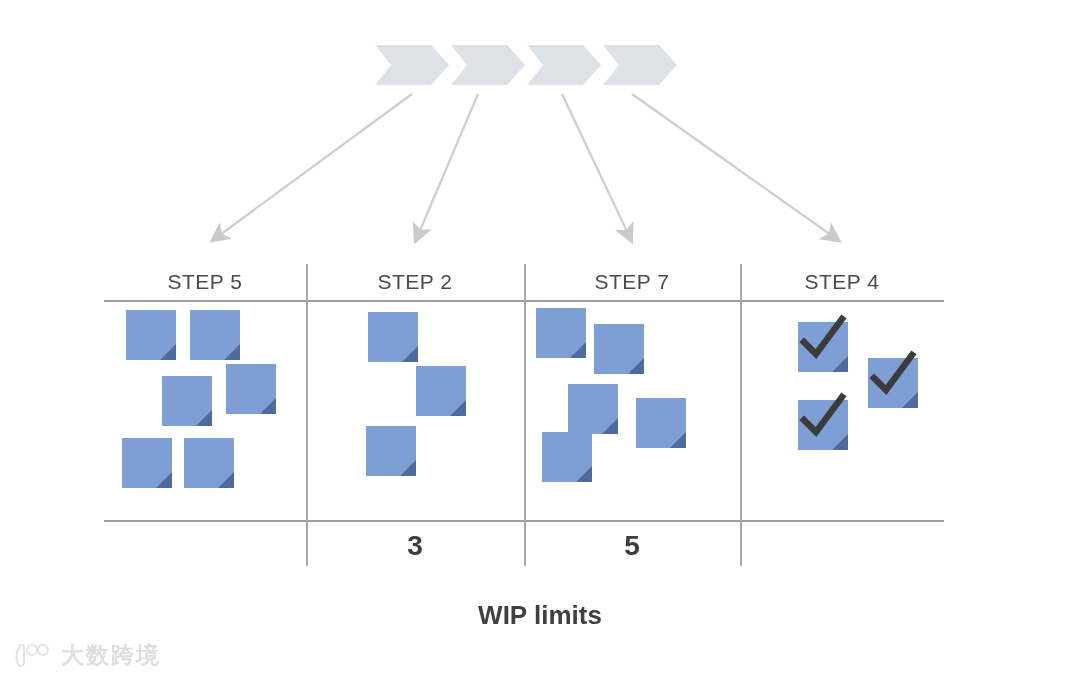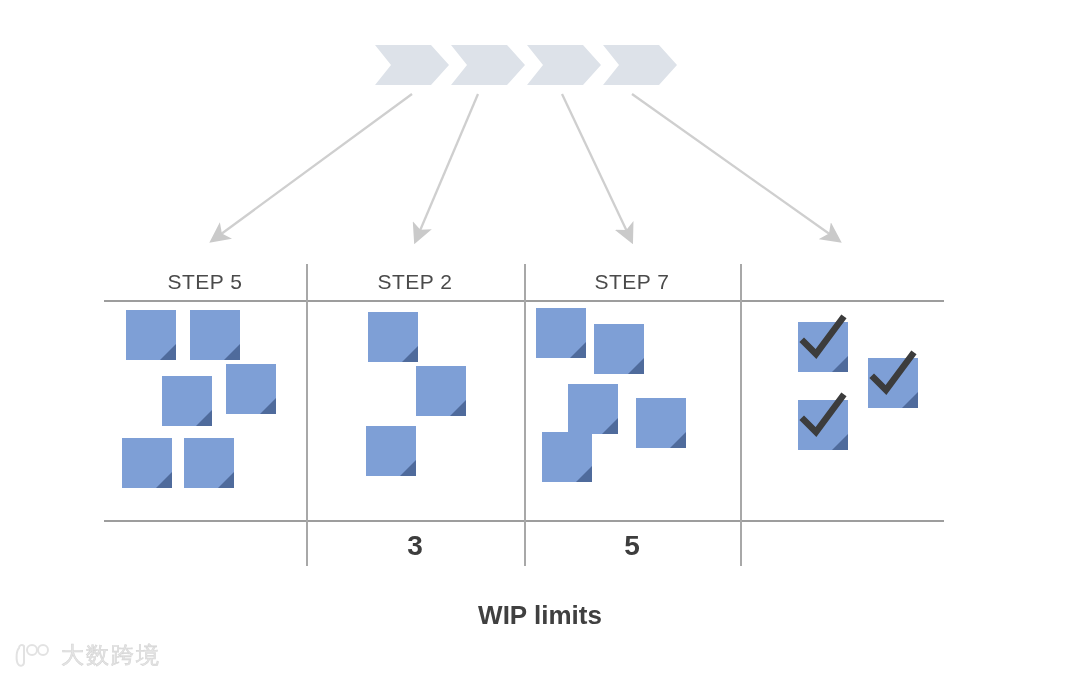--- a/index.html
+++ b/index.html
@@ -202,20 +202,21 @@
     <div class="hline top"></div>
     <div class="hline bottom"></div>
 
     <div class="vline v1"></div>
     <div class="vline v2"></div>
     <div class="vline v3"></div>
 
     <div class="col-header h0">STEP 5</div>
     <div class="col-header h1">STEP 2</div>
     <div class="col-header h2">STEP 7</div>
+    <div class="col-header h3">STEP 4</div>
 
     <div class="note-area a0">
         <div class="sticky" style="left: 22px; top: 8px;">
           <span class="fold"></span>
         </div>
         <div class="sticky" style="left: 86px; top: 8px;">
           <span class="fold"></span>
         </div>
         <div class="sticky" style="left: 122px; top: 62px;">
           <span class="fold"></span>

